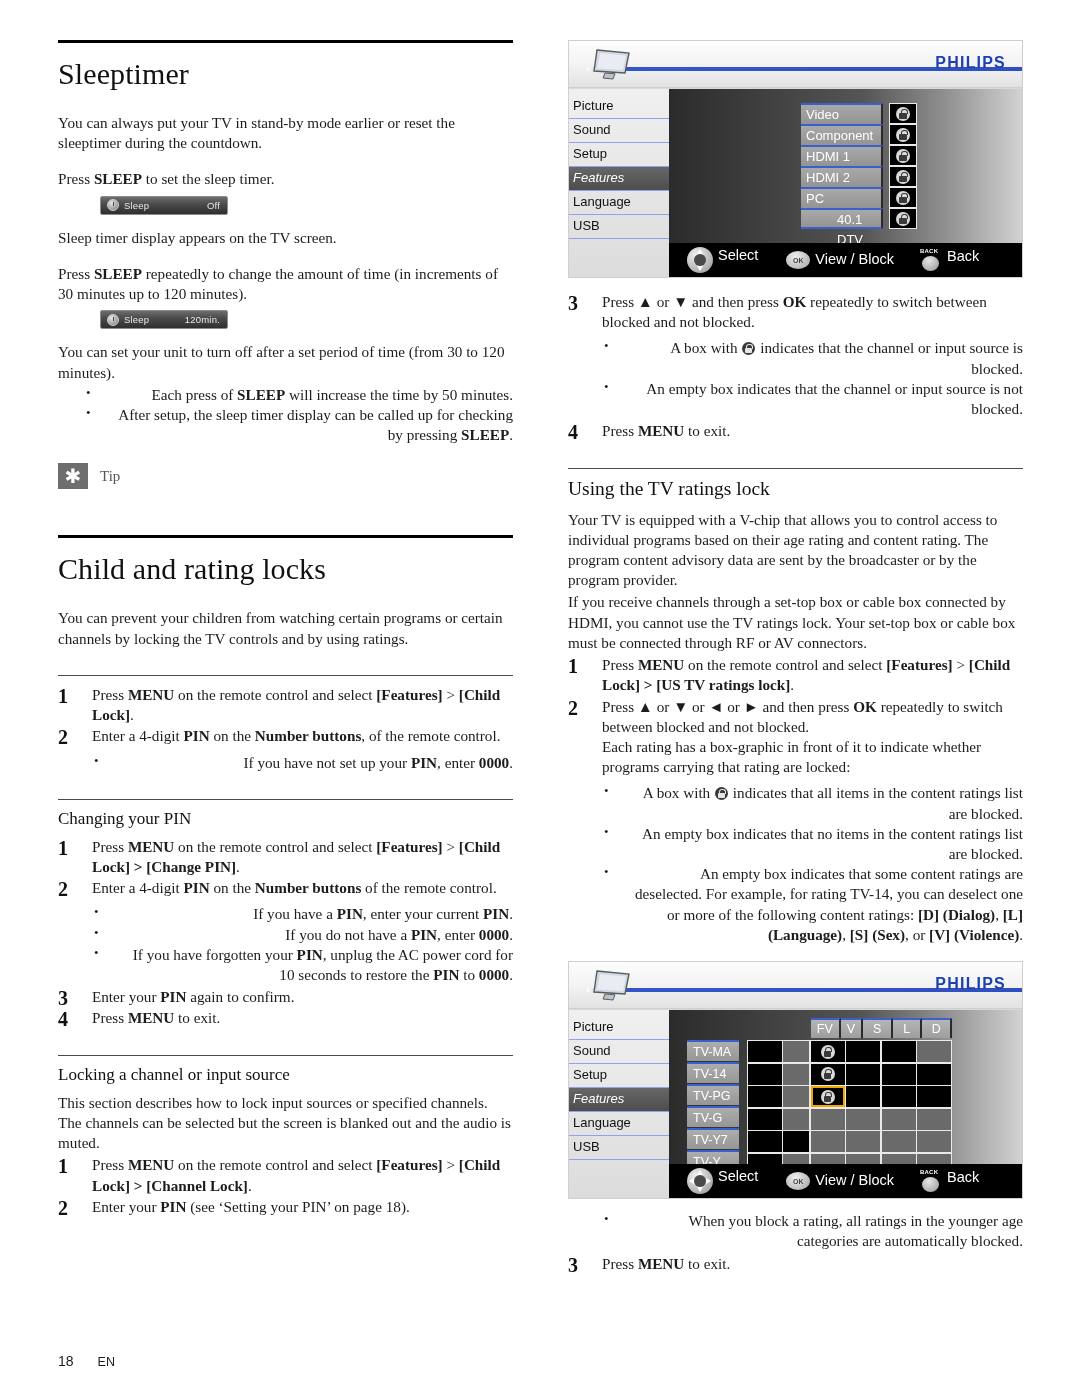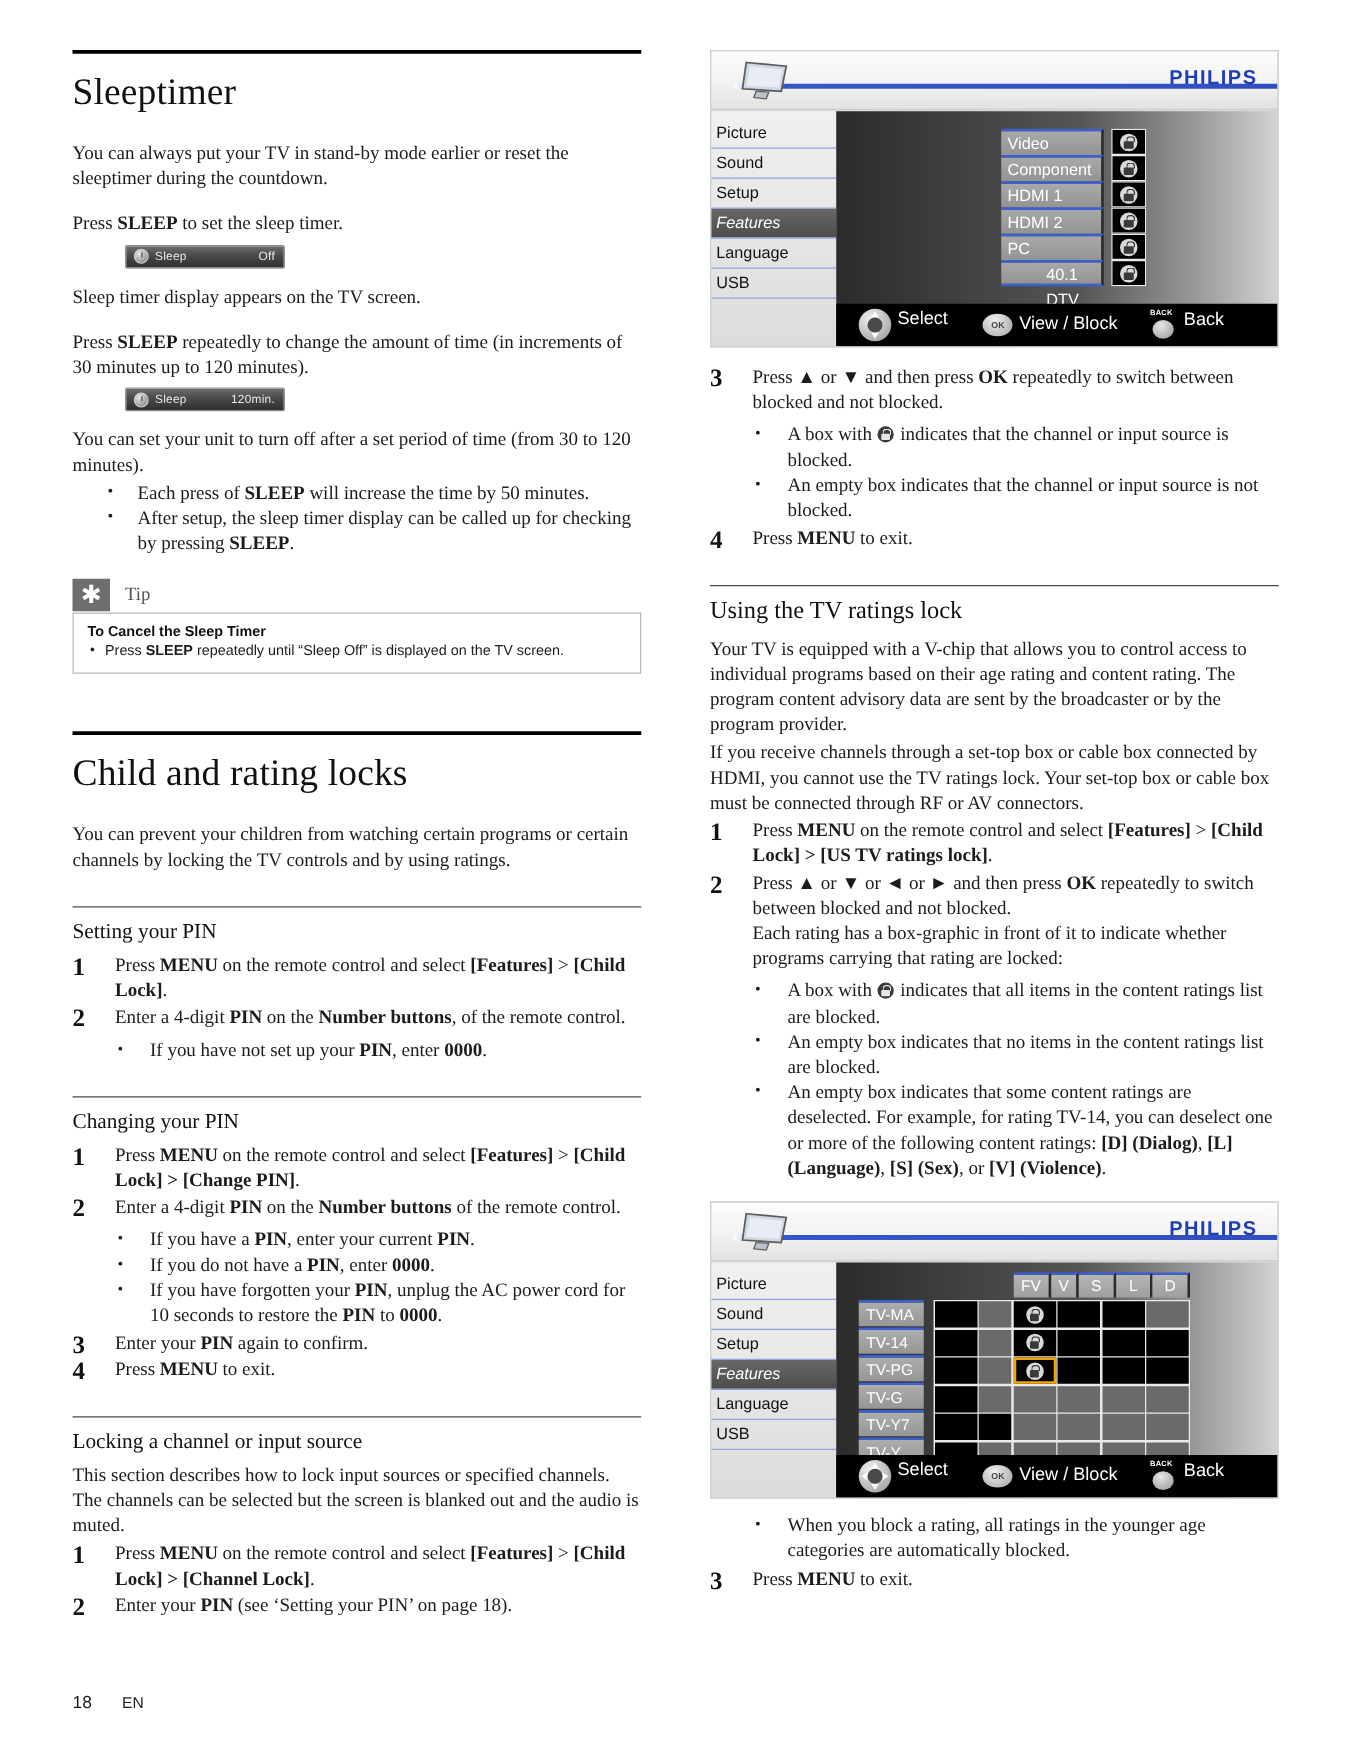--- a/index.html
+++ b/index.html
@@ -67,21 +67,21 @@
     margin-bottom:1px;
     color:#1c1c1c;
   }
   ol.steps > li > .num {
     position:absolute; left:0; top:-2px;
     font-family:"Liberation Serif", serif;
     font-size:20px; font-weight:700; color:#111;
   }
 
   
-  ul.bul { list-style:none; margin:0 0 2px 0; padding:0; }
+  ul.bul { list-style:none; margin:0 0 2px 0; padding:0;text-align:right; }
   ul.bul > li {
     position:relative;
     padding-left:52px;
     font-family:"Liberation Serif", serif;
     font-size:15.2px;
     line-height:1.33;
     margin-bottom:0px;
     color:#1c1c1c;
   }
   ul.bul > li::before {
@@ -368,35 +368,30 @@
     <ul class="bul">
       <li><span>Each press of </span><b>SLEEP</b><span> will increase the time by 50 minutes.</span></li>
       <li><span>After setup, the sleep timer display can be called up for checking by pressing </span><b>SLEEP</b><span>.</span></li>
     </ul>
 
     <div class="tipwrap">
       <div class="tiphead">
         <div class="ico">✱</div>
         <div class="txt">Tip</div>
       </div>
-      <div class="tipbody">
-        <div class="t1">To Cancel the Sleep Timer</div>
-        <div class="t2"><span>Press </span><b>SLEEP</b><span> repeatedly until “Sleep Off” is displayed on the TV screen.</span></div>
-      </div>
     </div>
 
     <div style="height:46px"></div>
 
     <div class="rule-thick"></div>
     <h1 class="chapter">Child and rating locks</h1>
 
     <p class="body">You can prevent your children from watching certain programs or certain channels by locking the TV controls and by using ratings.</p>
 
     <div class="rule-med"></div>
-    <h3 class="sub">Setting your PIN</h3>
     <ol class="steps">
       <li><span class="num">1</span><span>Press </span><b>MENU</b><span> on the remote control and select </span><b>[Features]</b><span> &gt; </span><b>[Child Lock]</b><span>.</span></li>
       <li><span class="num">2</span><span>Enter a 4-digit </span><b>PIN</b><span> on the </span><b>Number buttons</b><span>, of the remote control.</span></li>
     </ol>
     <ul class="bul indent2">
       <li><span>If you have not set up your </span><b>PIN</b><span>, enter </span><b>0000</b><span>.</span></li>
     </ul>
 
     <div class="rule-med"></div>
     <h3 class="sub">Changing your PIN</h3>

